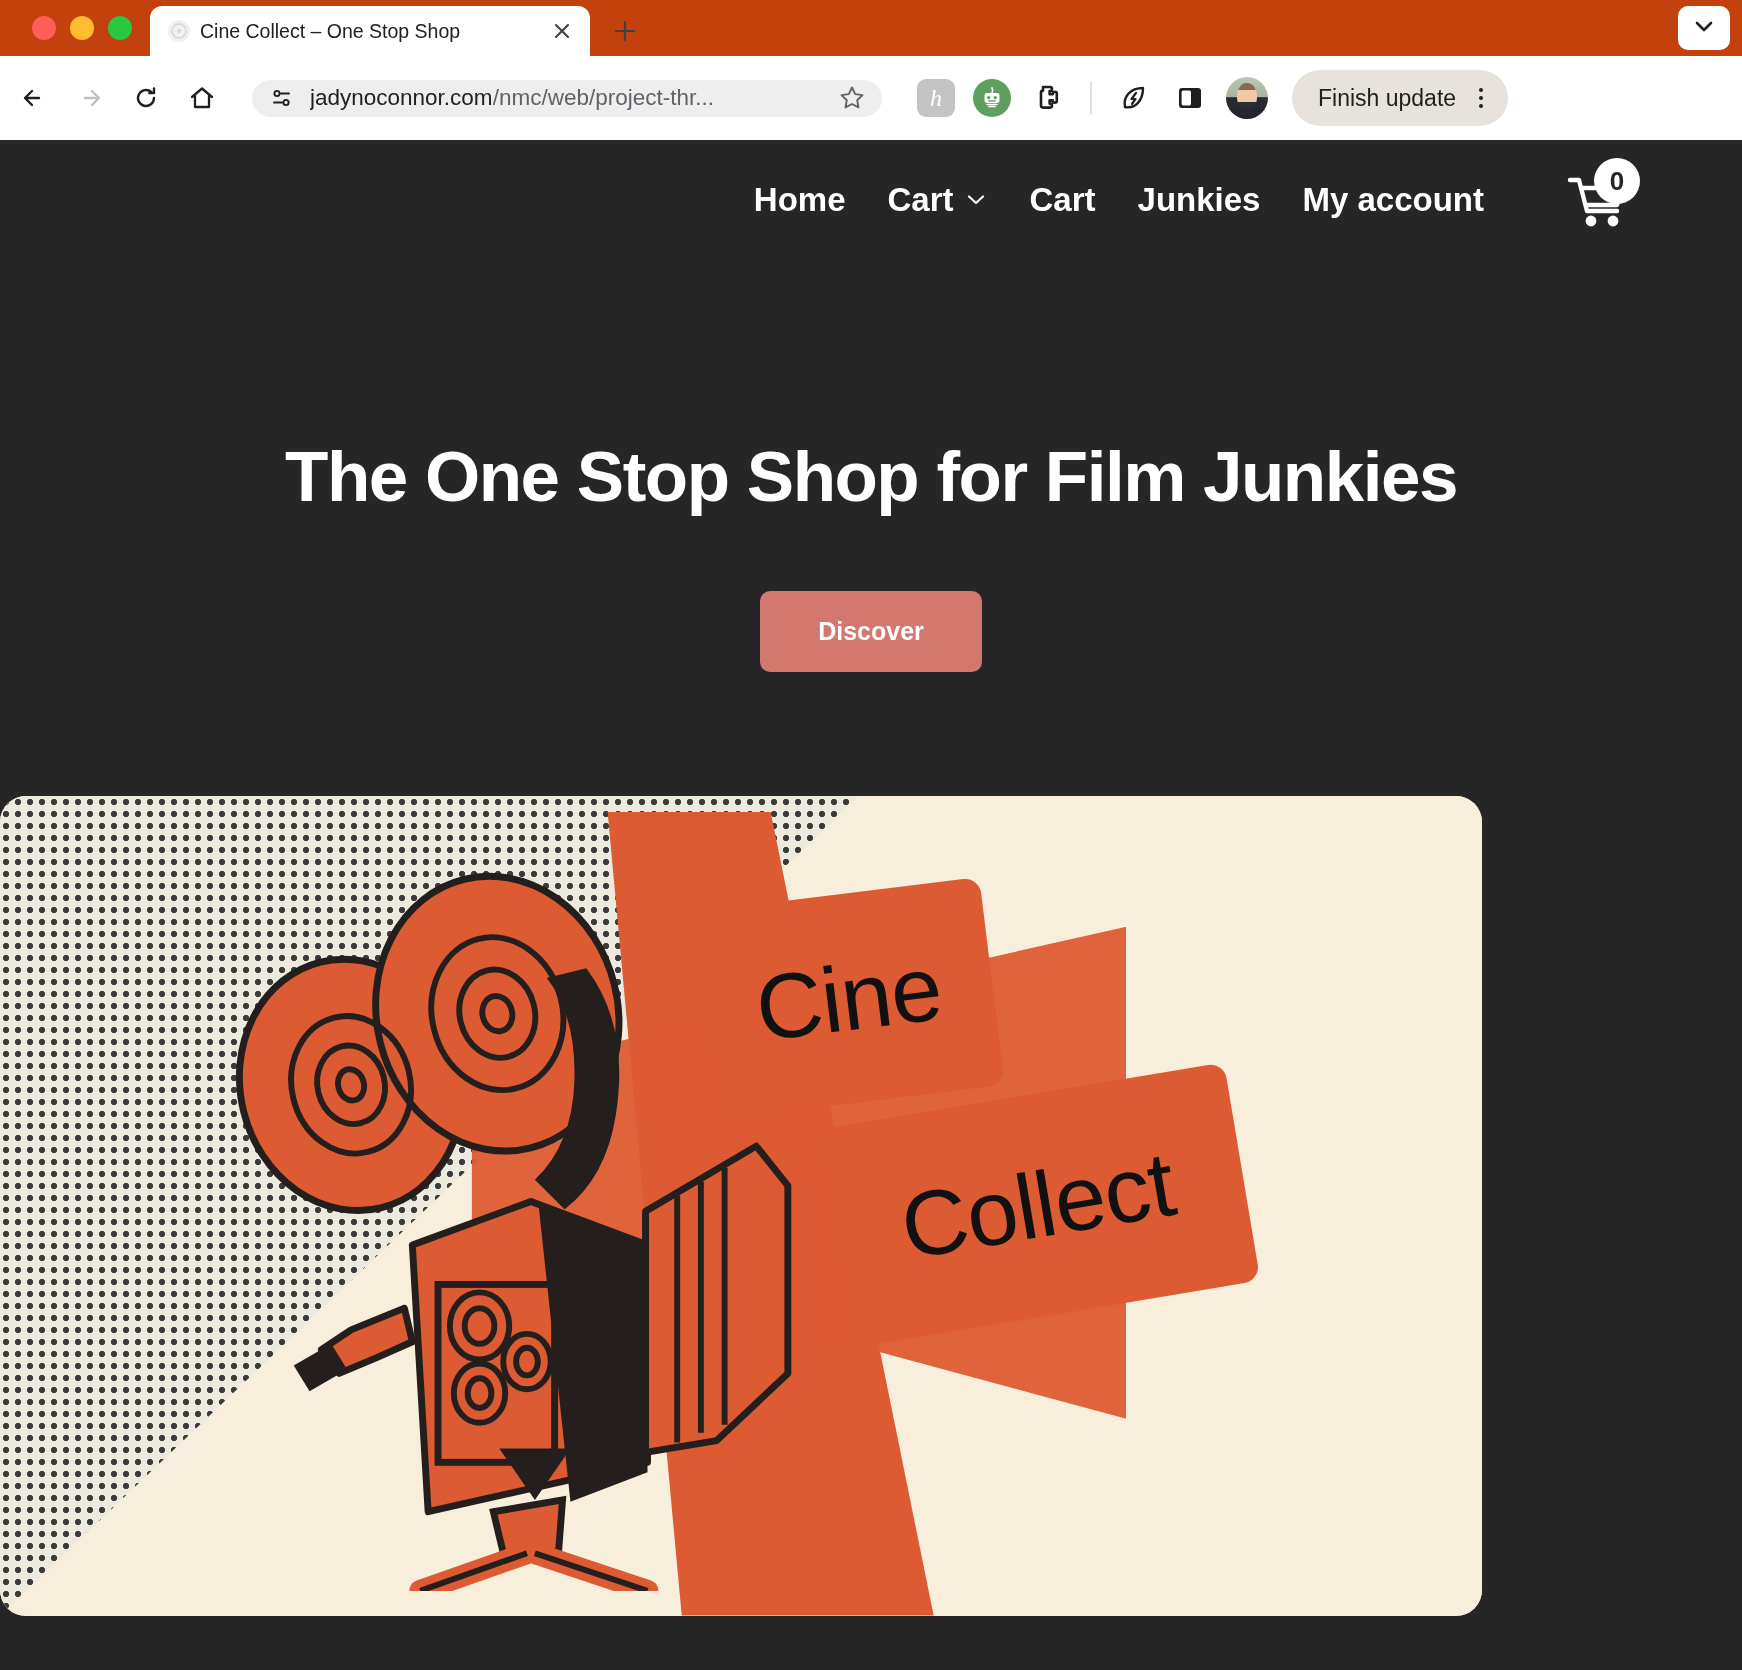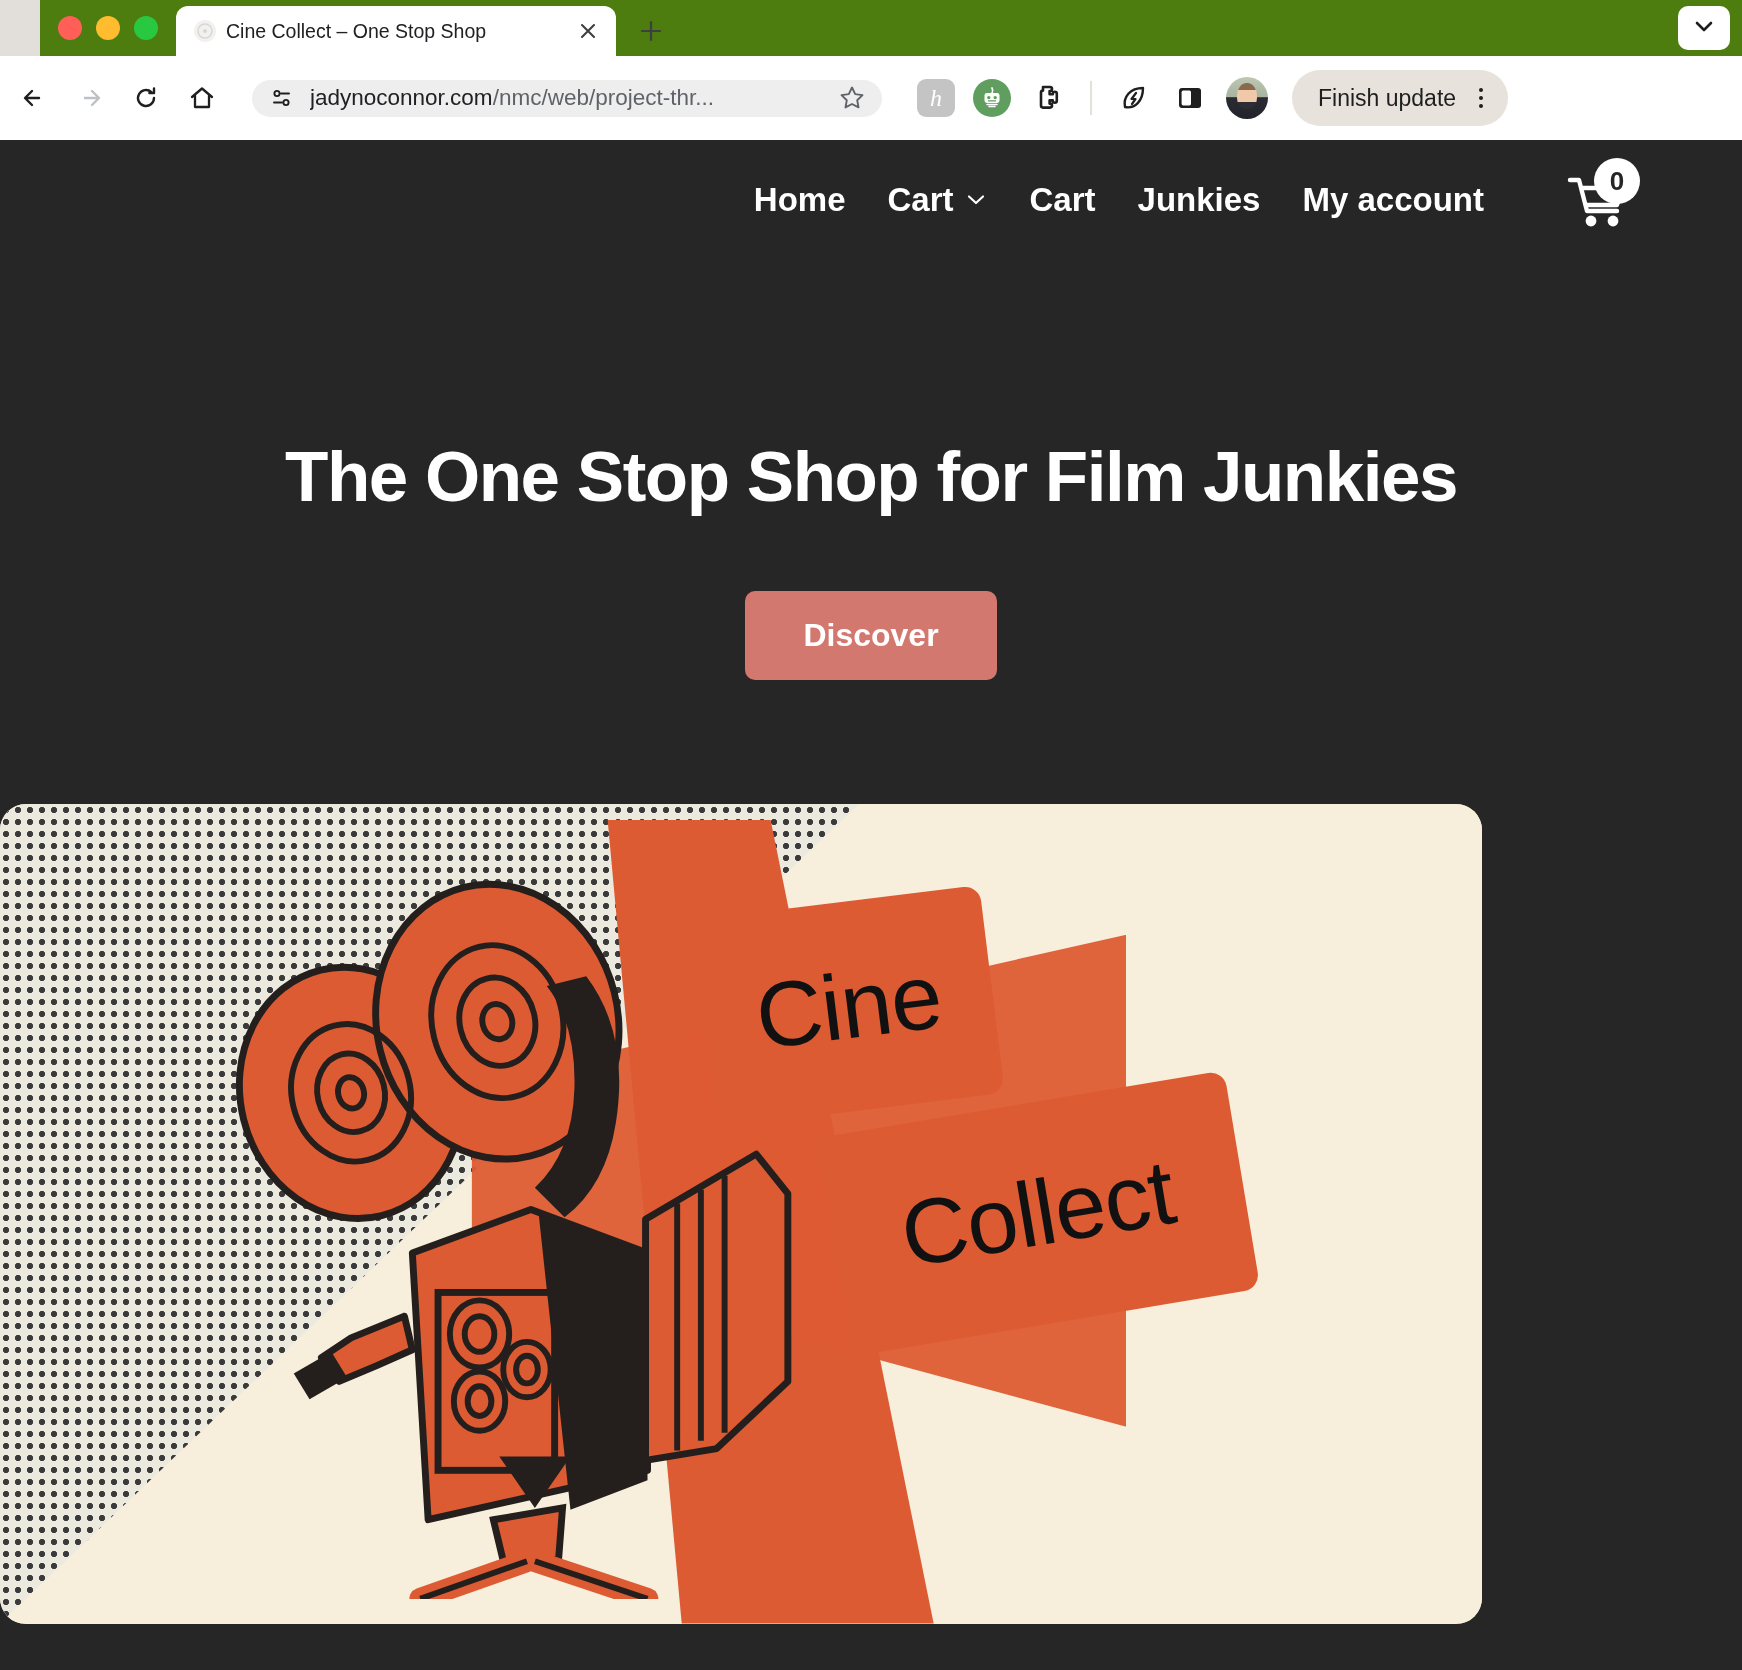--- a/index.html
+++ b/index.html
@@ -7,23 +7,23 @@
     width: 1742px; height: 1670px;
     font-family: "Liberation Sans", sans-serif;
     overflow: hidden;
     background: #e2ded9;
   }
 
   
   .browser { width: 1742px; height: 1670px; display: flex; flex-direction: column; }
 
   .tabstrip {
-    height: 56px; background: #4d7c0f;
-    display: flex; align-items: flex-end; padding-left: 18px;
-    position: relative; flex: 0 0 56px; margin-left: 40px;
+    height: 56px; background: #c2410c;
+    display: flex; align-items: flex-end; padding-left: 32px;
+    position: relative; flex: 0 0 56px;
   }
   .traffic { display: flex; align-items: center; gap: 14px; height: 56px; padding-right: 18px; }
   .light { width: 24px; height: 24px; border-radius: 50%; }
   .light.red { background: #ff5f57; }
   .light.yellow { background: #febc2e; }
   .light.green { background: #28c840; }
 
   .tab {
     height: 50px; width: 440px;
     background: #ffffff;
@@ -154,21 +154,21 @@
   }
 
   .hero { width: 100%; text-align: center; padding-top: 180px; }
   .hero-title {
     font-size: 71px; font-weight: 800; color: #ffffff;
     letter-spacing: -1.5px; line-height: 1.05;
   }
   .discover-btn {
     display: inline-block; margin-top: 76px;
     background: #d3786f; color: #ffffff;
-    font-size: 32px; font-weight: 700;
+    font-size: 25px; font-weight: 700;
     padding: 26px 58px; border-radius: 10px; border: none;
     font-family: "Liberation Sans", sans-serif;
   }
 
   .hero-figure {
     width: 1482px; height: 820px; margin-top: 124px;
     border-radius: 26px; overflow: hidden; position: relative;
     background: #f7eedb;
   }
   .halftone {

